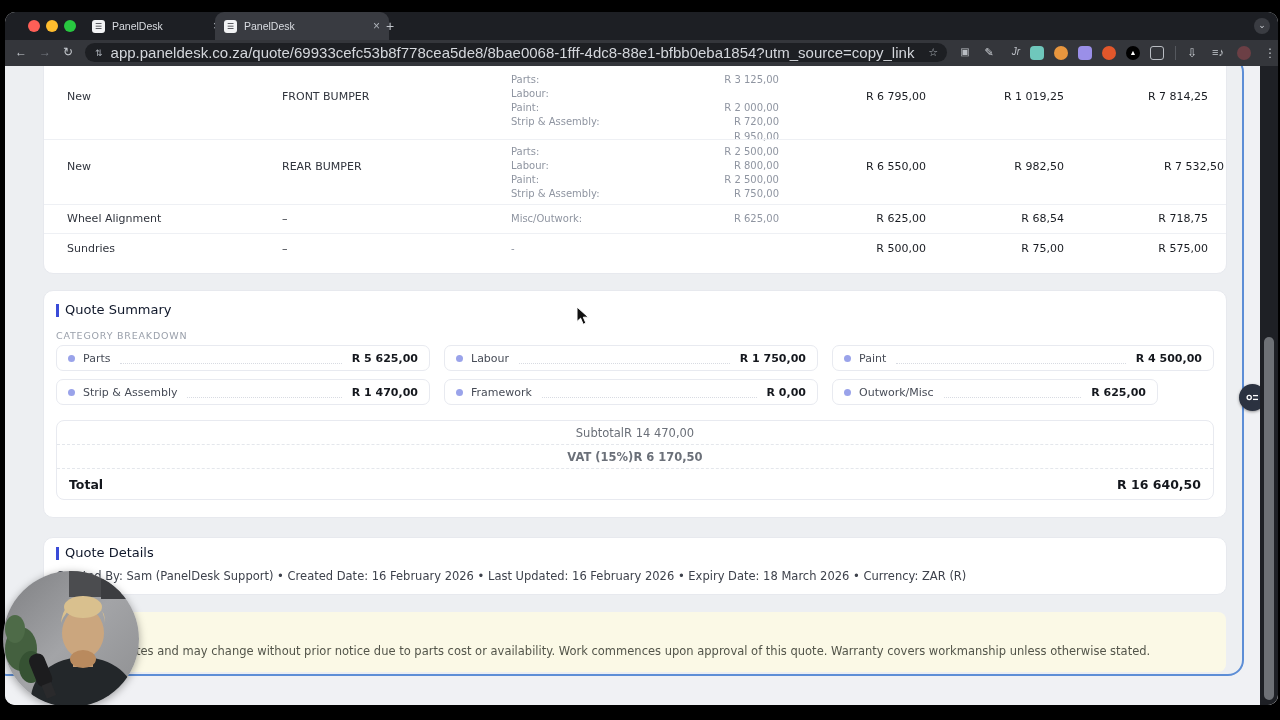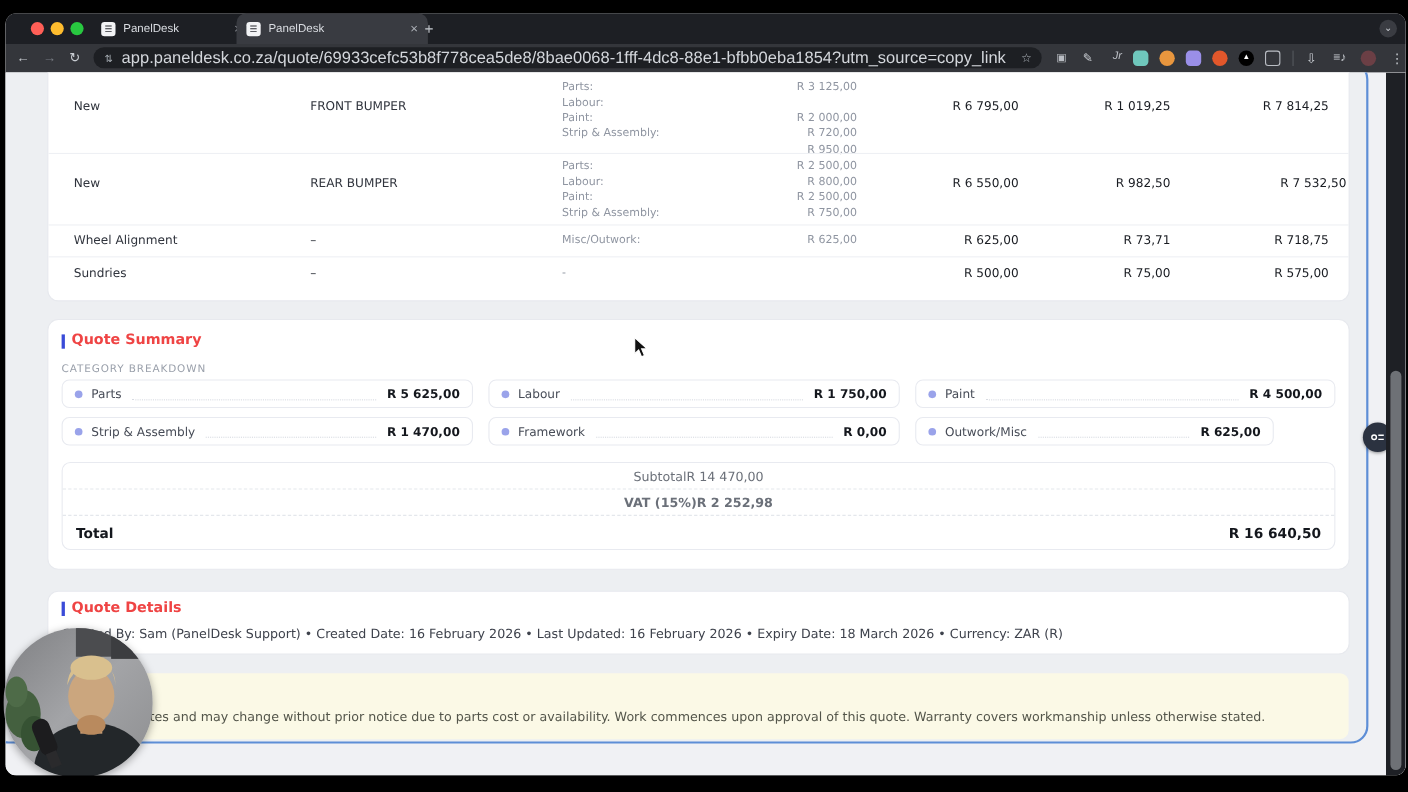--- a/index.html
+++ b/index.html
@@ -36,21 +36,21 @@
   .content{position:absolute;left:0;top:54px;width:1273px;height:651px;background:#f0f1f4;overflow:hidden;}
   .pageframe{position:absolute;left:-13px;top:-10px;width:1248px;height:616px;border:2px solid #5d8ed6;
              border-radius:16px;background:#edeff2;}
   .card{position:absolute;background:#fff;border:1px solid #e7e9ee;}
   .rowsep{position:absolute;left:0;right:0;height:1px;background:#eef0f4;}
   .bd-l{position:absolute;left:467px;font-size:10px;color:#8f95a1;}
   .bd-v{position:absolute;right:447px;font-size:10px;color:#8f95a1;}
   .cell{position:absolute;font-size:11px;color:#30343d;}
   .amt{position:absolute;font-size:11px;color:#191c22;}
   .secbar{position:absolute;width:3px;height:13px;background:#3a4bd8;}
-  .sechead{position:absolute;font-size:13px;font-weight:bold;color:#ef4444;font-family:"DejaVu Sans",sans-serif;}
+  .sechead{position:absolute;font-size:13px;font-weight:normal;color:#0f172a;font-family:"DejaVu Sans",sans-serif;}
   .seclabel{position:absolute;font-size:9.5px;letter-spacing:.8px;color:#9aa0ab;}
   .minicard{position:absolute;height:26px;border:1px solid #e8eaf0;border-radius:7px;background:#fff;
             display:flex;align-items:center;padding:0 11px;box-sizing:border-box;}
   .bullet{width:7px;height:7px;border-radius:50%;background:#9aa3ea;flex:0 0 auto;}
   .mc-label{margin-left:8px;font-size:11px;color:#474c57;}
   .mc-leader{flex:1;border-bottom:1px dotted #d8dbe2;margin:0 10px;height:45%;}
   .mc-value{font-size:11px;font-weight:bold;color:#14171d;}
   .totalsbox{position:absolute;border:1px solid #e8eaf0;border-radius:8px;background:#fff;box-sizing:border-box;}
   .trow{display:flex;align-items:center;justify-content:space-between;padding:0 12px;}
   .trow .tl,.trow .tv{font-size:11.5px;color:#6b7079;}
@@ -166,21 +166,21 @@
           <span class="amt" style="right:2px;top:95px;">R 7 532,50</span>
         </div>
         <div class="rowsep" style="top:139px;"></div>
 
         <div>
           <span class="cell" style="left:23px;top:147px;">Wheel Alignment</span>
           <span class="cell" style="left:238px;top:147px;">–</span>
           <span class="bd-l" style="top:148px;">Misc/Outwork:</span>
           <span class="bd-v" style="top:148px;">R 625,00</span>
           <span class="amt" style="right:300px;top:147px;">R 625,00</span>
-          <span class="amt" style="right:162px;top:147px;">R 73,71</span>
+          <span class="amt" style="right:162px;top:147px;">R 68,54</span>
           <span class="amt" style="right:18px;top:147px;">R 718,75</span>
         </div>
         <div class="rowsep" style="top:168px;"></div>
 
         <div>
           <span class="cell" style="left:23px;top:177px;">Sundries</span>
           <span class="cell" style="left:238px;top:177px;">–</span>
           <span class="bd-l" style="top:178px;">-</span>
           <span class="amt" style="right:300px;top:177px;">R 500,00</span>
           <span class="amt" style="right:162px;top:177px;">R 75,00</span>
@@ -230,21 +230,21 @@
           <span class="mc-value">R 625,00</span>
         </div>
 
         <div class="totalsbox" style="left:12px;top:129px;width:1158px;height:80px;">
           <div class="trow tsep" style="height:23px;">
             <span class="tl">Subtotal</span>
             <span class="tv">R 14 470,00</span>
           </div>
           <div class="trow tsep" style="height:23px;font-weight:bold;">
             <span class="tl">VAT (15%)</span>
-            <span class="tv">R 2 252,98</span>
+            <span class="tv">R 6 170,50</span>
           </div>
           <div class="trow grand" style="height:31px;">
             <span class="tl">Total</span>
             <span class="tv">R 16 640,50</span>
           </div>
         </div>
       </div>
 
       <div class="card" style="left:38px;top:471px;width:1182px;height:56px;border-radius:10px;">
         <span class="secbar" style="left:12px;top:9px;"></span>

